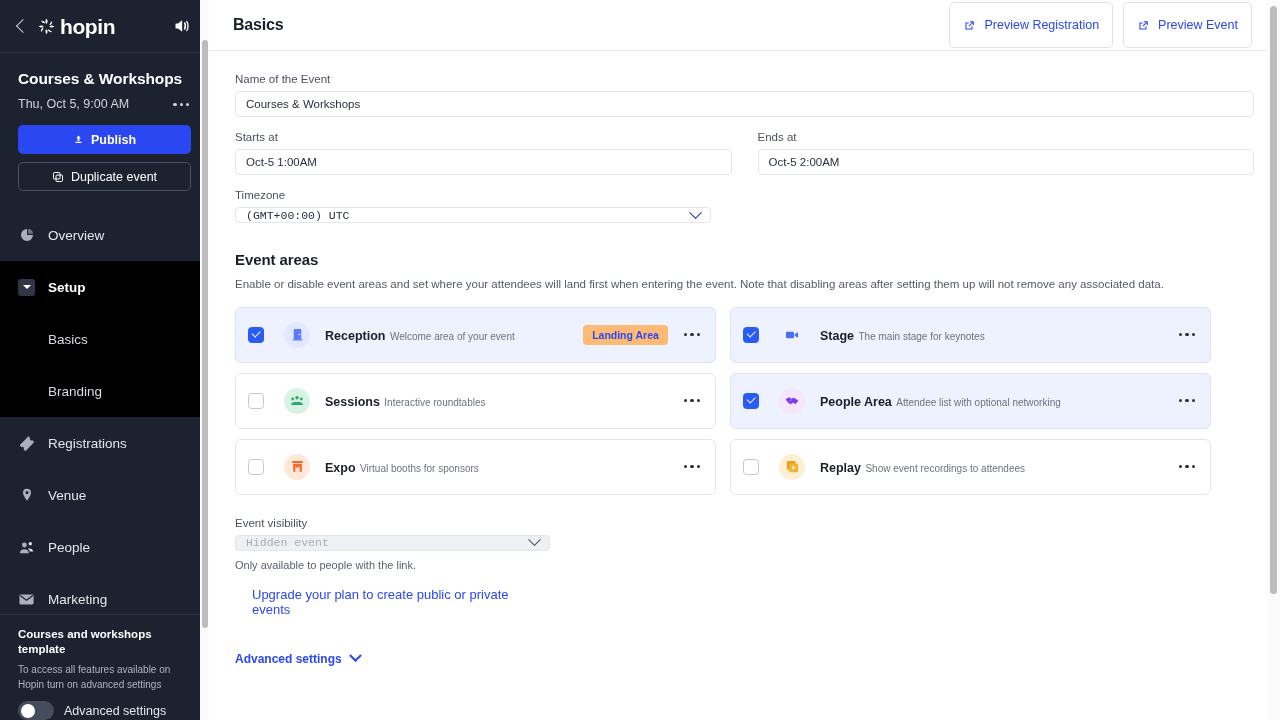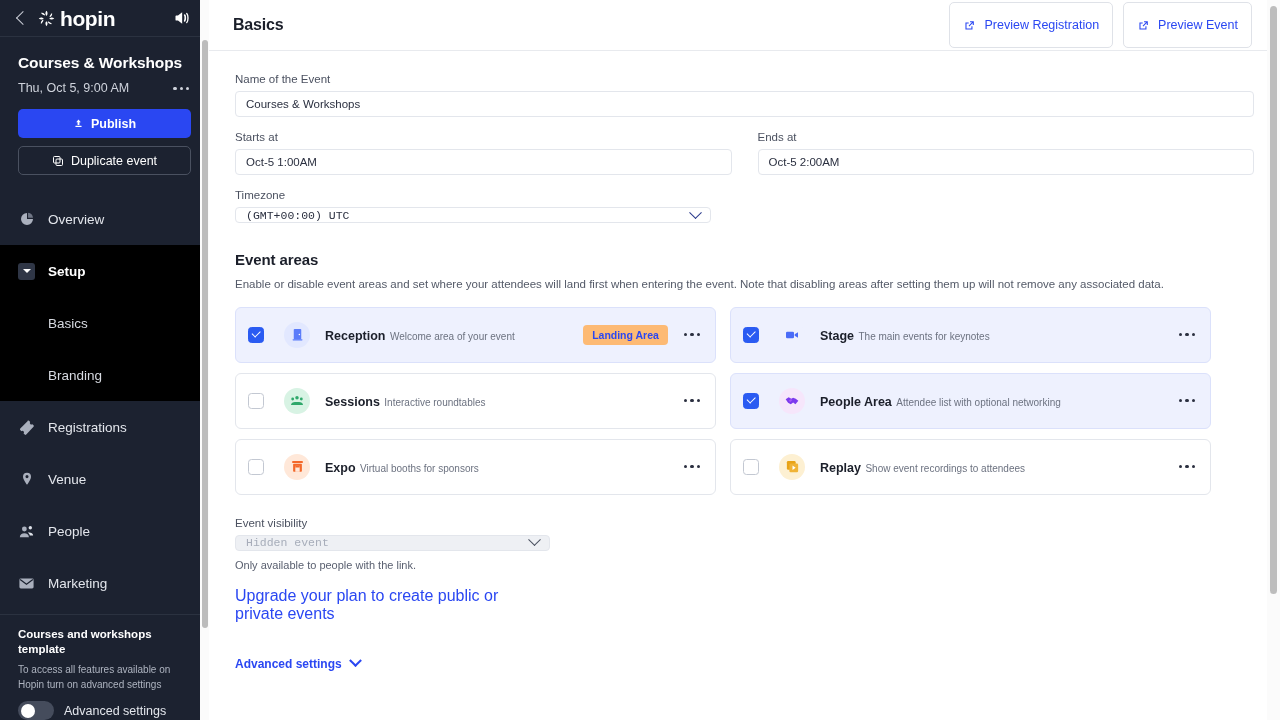--- a/index.html
+++ b/index.html
@@ -14,21 +14,21 @@
   
   .sidebar {
     width: 209px; height: 720px;
     background: #1c2230;
     color: #ffffff;
     position: relative;
     flex: 0 0 209px;
     overflow: hidden;
   }
   .sb-top {
-    height: 37px;
+    height: 53px;
     display: flex; align-items: center;
     padding: 0 16px 0 18px;
     border-bottom: 1px solid #2b3240;
   }
   .back-chev {
     width: 10px; height: 10px;
     border-left: 1.6px solid #c9cdd6;
     border-bottom: 1.6px solid #c9cdd6;
     transform: rotate(45deg);
     margin-right: 9px;
@@ -224,21 +224,21 @@
     padding: 4px 9px; border-radius: 4px;
   }
   .area-card .dots-h { margin-left: auto; }
   .area-card .badge + .dots-h { margin-left: 14px; }
   .area-card .dots-h i { background: #2b3040; width: 3.4px; height: 3.4px; }
 
   .vis-wrap { margin-top: 22px; width: 315px; }
   .select.disabled { background: #eef0f4; border-color: #e3e6ec; color: #a7adba; }
   .select.disabled .chev { border-color: #4b5160; }
   .hint { font-size: 11px; color: #5a6070; margin-top: 8px; }
-  .link { font-size: 16px; color: #2a47f2; margin-top: 16px; display:inline-block; cursor: pointer; }
+  .link { font-size: 13px; color: #2a47f2; margin-top: 16px; display:inline-block; cursor: pointer; margin-left: 17px; }
   .adv-row { display: flex; align-items: center; gap: 9px; margin-top: 34px; cursor: pointer; }
   .adv-label { font-size: 12px; color: #2a47f2; font-weight: 600; }
   .adv-chev {
     width: 9px; height: 9px;
     border-right: 2px solid #2a47f2; border-bottom: 2px solid #2a47f2;
     transform: rotate(45deg) translate(-2px,-2px);
   }
 
   .main-scrollbar {
     position: absolute; top: 0; right: 0; width: 13px; height: 720px;
@@ -479,21 +479,21 @@
               <span class="tick"></span>
             </span>
           <span class="area-ic" style="background:#eef1fe">
             <svg width="16" height="16" viewBox="0 0 24 24">
               <rect x="3" y="7" width="12" height="10" rx="2" fill="#4a6cf7"></rect>
               <path d="M16 11l5-3v8l-5-3z" fill="#4a6cf7"></path>
             </svg>
           </span>
           <span class="area-txt">
             <span class="area-name">Stage</span>
-            <span class="area-desc">The main events for keynotes</span>
+            <span class="area-desc">The main stage for keynotes</span>
           </span>
           <span class="dots-h">
               <i></i>
               <i></i>
               <i></i>
             </span>
         </div>
 
         <div class="area-card">
           <span class="cb"></span>

